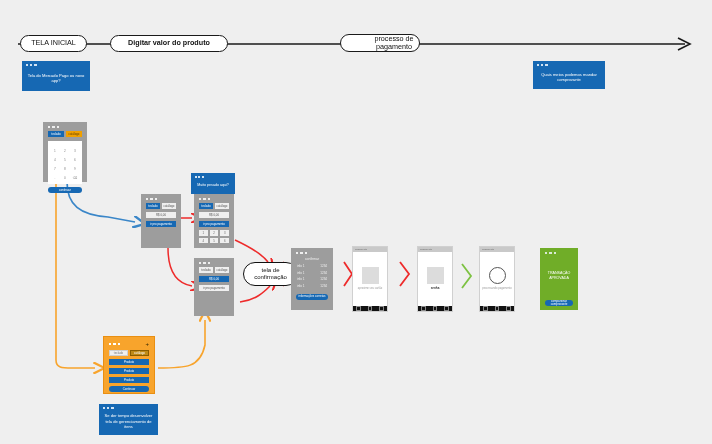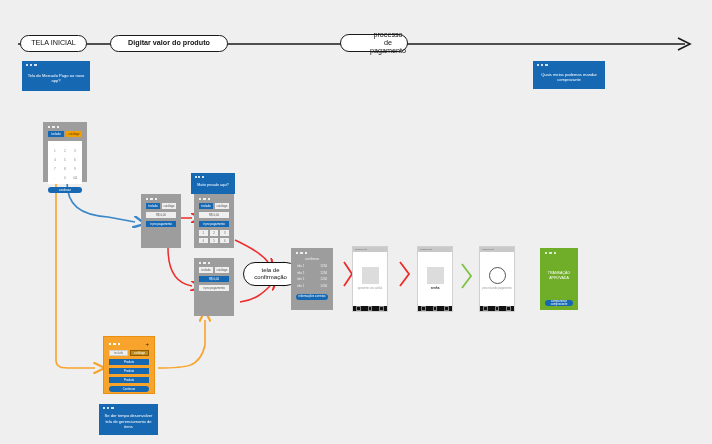--- a/index.html
+++ b/index.html
@@ -126,21 +126,21 @@
     <line x1="18" y1="16" x2="685" y2="16" stroke="#1a1a1a" stroke-width="1.4"></line>
     <path d="M678 10 L690 16 L678 22" fill="none" stroke="#1a1a1a" stroke-width="1.6"></path>
   </svg>
 
   <div class="stage" style="left:20px;top:35px;width:67px;height:17px;">
     <span>TELA INICIAL</span>
   </div>
   <div class="stage" style="left:110px;top:35px;width:118px;height:17px;font-weight:bold;">
     <span>Digitar valor do produto</span>
   </div>
-  <div class="stage" style="left:340px;top:34px;width:68px;height:18px;padding-left:32px;">
+  <div class="stage" style="left:340px;top:34px;width:80px;height:18px;padding-left:32px;">
     <span>processo de pagamento</span>
   </div>
 
   <div class="note" style="left:22px;top:61px;width:68px;height:30px;">
     <div class="dots">
         <i></i>
         <i></i>
         <i></i>
       </div>
     <div class="ntxt">Tela do Mercado Pago ou novo app?</div>

